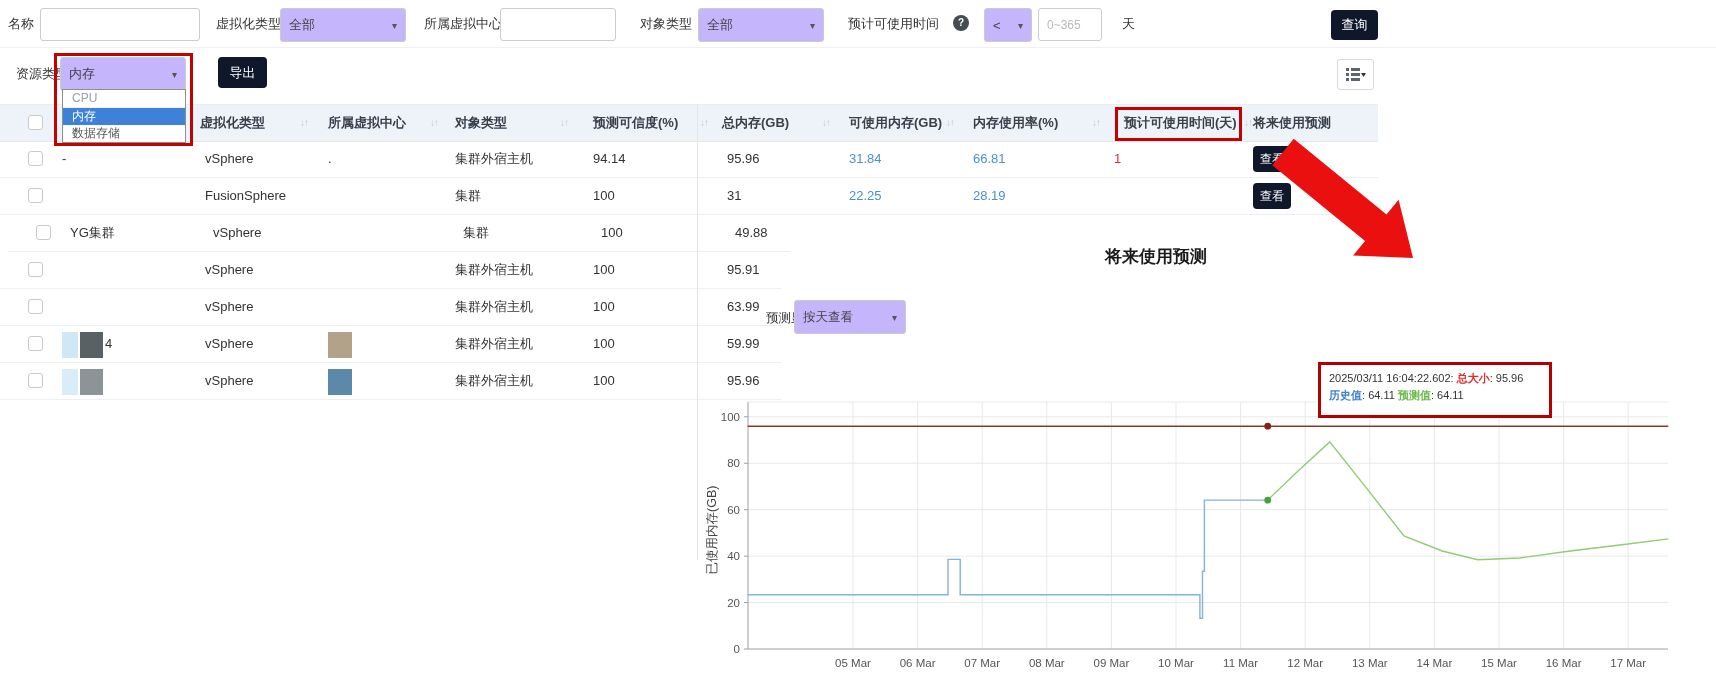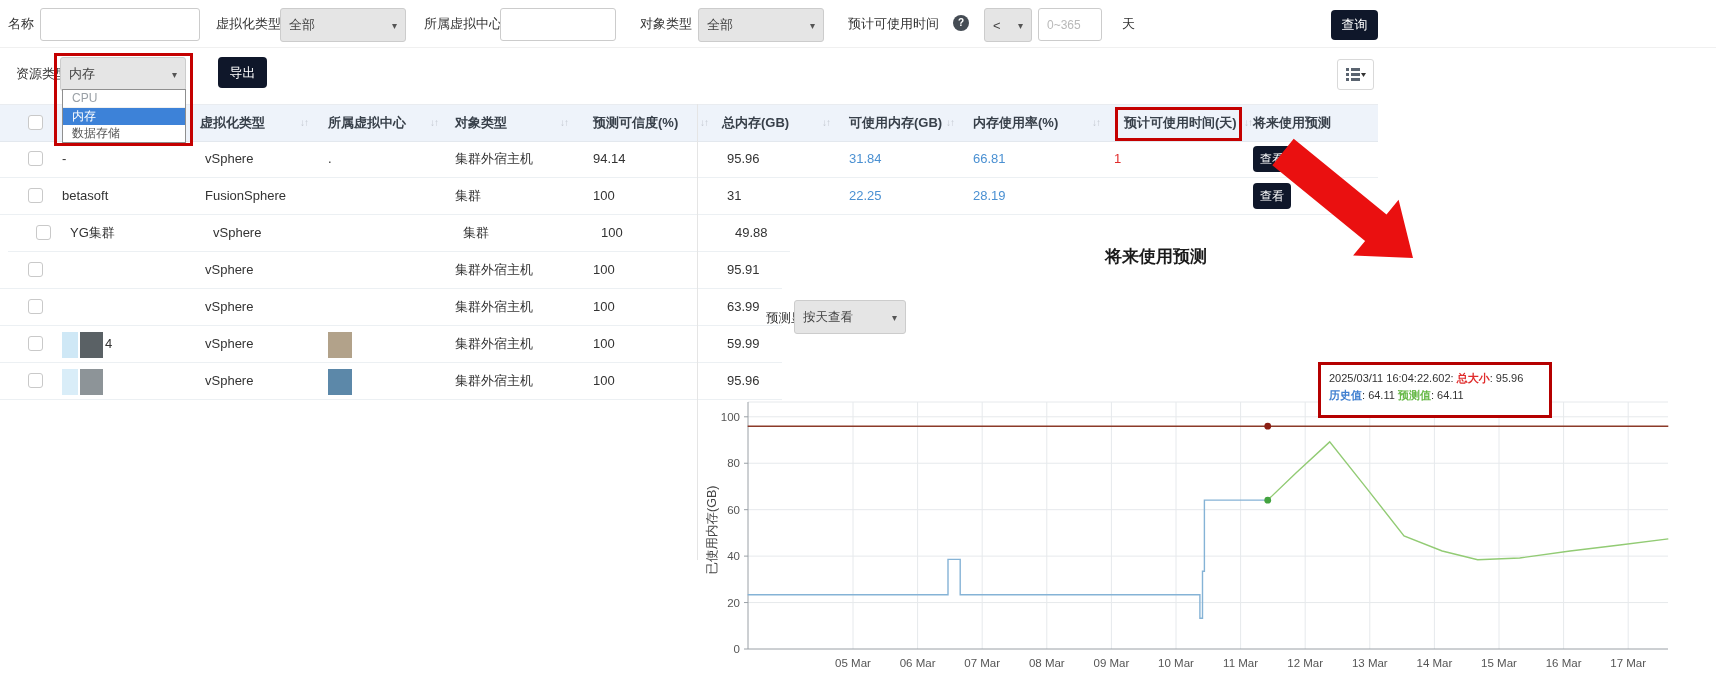--- a/index.html
+++ b/index.html
@@ -3,21 +3,21 @@
 <meta charset="utf-8">
 <style>
   html,body{margin:0;padding:0;background:#fff;}
   .stage{position:relative;width:1716px;height:676px;background:#fff;overflow:hidden;
          font-family:"Liberation Sans","DejaVu Sans",sans-serif;color:#333;}
   .abs{position:absolute;}
   .lbl{font-size:13px;color:#333;line-height:20px;white-space:nowrap;}
   .inp{border:1px solid #ccc;border-radius:3px;background:#fff;font-size:13px;color:#333;
        padding:0 8px;box-sizing:border-box;outline:none;}
   .inp::placeholder{color:#b9b9b9;font-size:12px;}
-  .selbox{border:1px solid #ccc;border-radius:3px;background:#e5e5e5;font-size:13px;color:#444;
+  .selbox{border:1px solid #ccc;border-radius:3px;background:#c4b5fd;font-size:13px;color:#444;
        box-sizing:border-box;display:flex;align-items:center;justify-content:space-between;
        padding:16px 8px;cursor:pointer;white-space:nowrap;}
   .chev{color:#555;font-size:10px;margin-left:6px;}
   .btn{background:#0f172a;color:#fff;border:none;border-radius:4px;font-size:13px;
        text-align:center;cursor:pointer;box-sizing:border-box;white-space:nowrap;}
   .chk{width:15px;height:15px;border:1px solid #c9c9c9;border-radius:3px;background:#fff;box-sizing:border-box;}
   .hdrband{background:#eef3fa;border-top:1px solid #e9ecf0;border-bottom:1px solid #e3e8ee;}
   .hcell{position:absolute;top:0;line-height:36px;font-size:13px;color:#38404a;font-weight:600;white-space:nowrap;}
   .sort{position:absolute;top:0;line-height:36px;font-size:10px;color:#c3c8d0;letter-spacing:-1px;}
   .cell{position:absolute;top:0;line-height:37px;font-size:13px;color:#333;white-space:nowrap;overflow:hidden;}
@@ -131,21 +131,20 @@
         <div class="cell" style="left: 593px; width: 120px;">94.14</div>
         <div class="cell" style="left: 727px; width: 112px;">95.96</div>
         <div class="cell" style="left: 328px; width: 120px;">.</div>
         <div class="cell link" style="left: 849px; width: 115px;">31.84</div>
         <div class="cell link" style="left: 973px; width: 130px;">66.81</div>
         <div class="cell redtxt" style="left: 1114px; width: 130px;">1</div>
         <button class="btn" style="position: absolute; left: 1253px; top: 6px; width: 38px; height: 26px; font-size: 12px;">查看</button>
       </div>
       <div class="abs" style="left: 0px; top: 177px; width: 1378px; height: 37px; border-bottom: 1px solid rgb(236, 240, 243);">
         <div class="chk" style="position: absolute; left: 28px; top: 11px;"></div>
-        <div class="cell" style="left: 62px; width: 130px;">betasoft</div>
         <div class="cell" style="left: 205px; width: 115px;">FusionSphere</div>
         <div class="cell" style="left: 455px; width: 132px;">集群</div>
         <div class="cell" style="left: 593px; width: 120px;">100</div>
         <div class="cell" style="left: 727px; width: 112px;">31</div>
         <div class="cell" style="left: 328px; width: 120px;"></div>
         <div class="cell link" style="left: 849px; width: 115px;">22.25</div>
         <div class="cell link" style="left: 973px; width: 130px;">28.19</div>
         <button class="btn" style="position: absolute; left: 1253px; top: 6px; width: 38px; height: 26px; font-size: 12px;">查看</button>
       </div>
       <div class="abs" style="left: 0px; top: 214px; width: 782px; height: 37px; border-bottom: 1px solid rgb(236, 240, 243); margin-left: 8px;">

